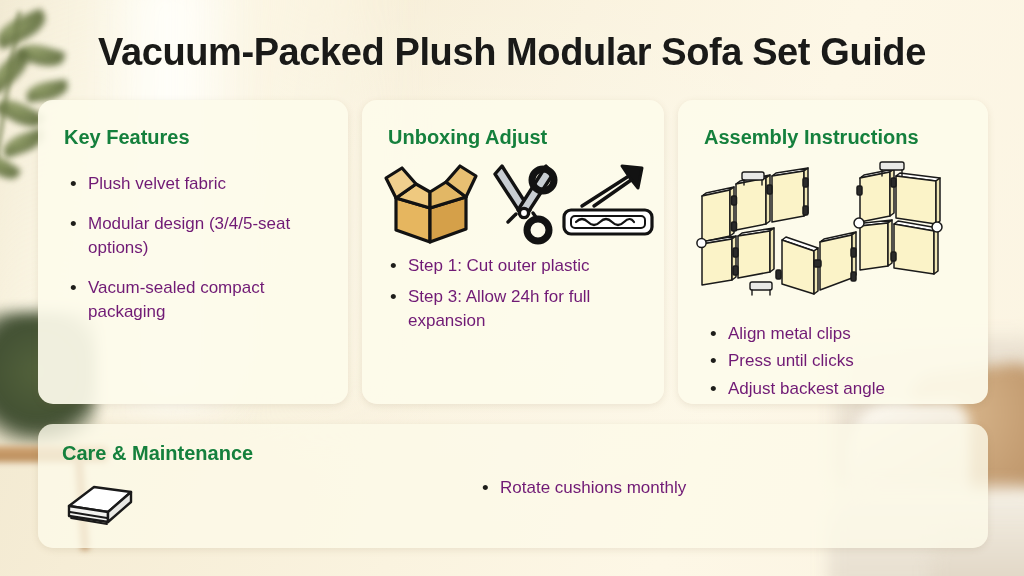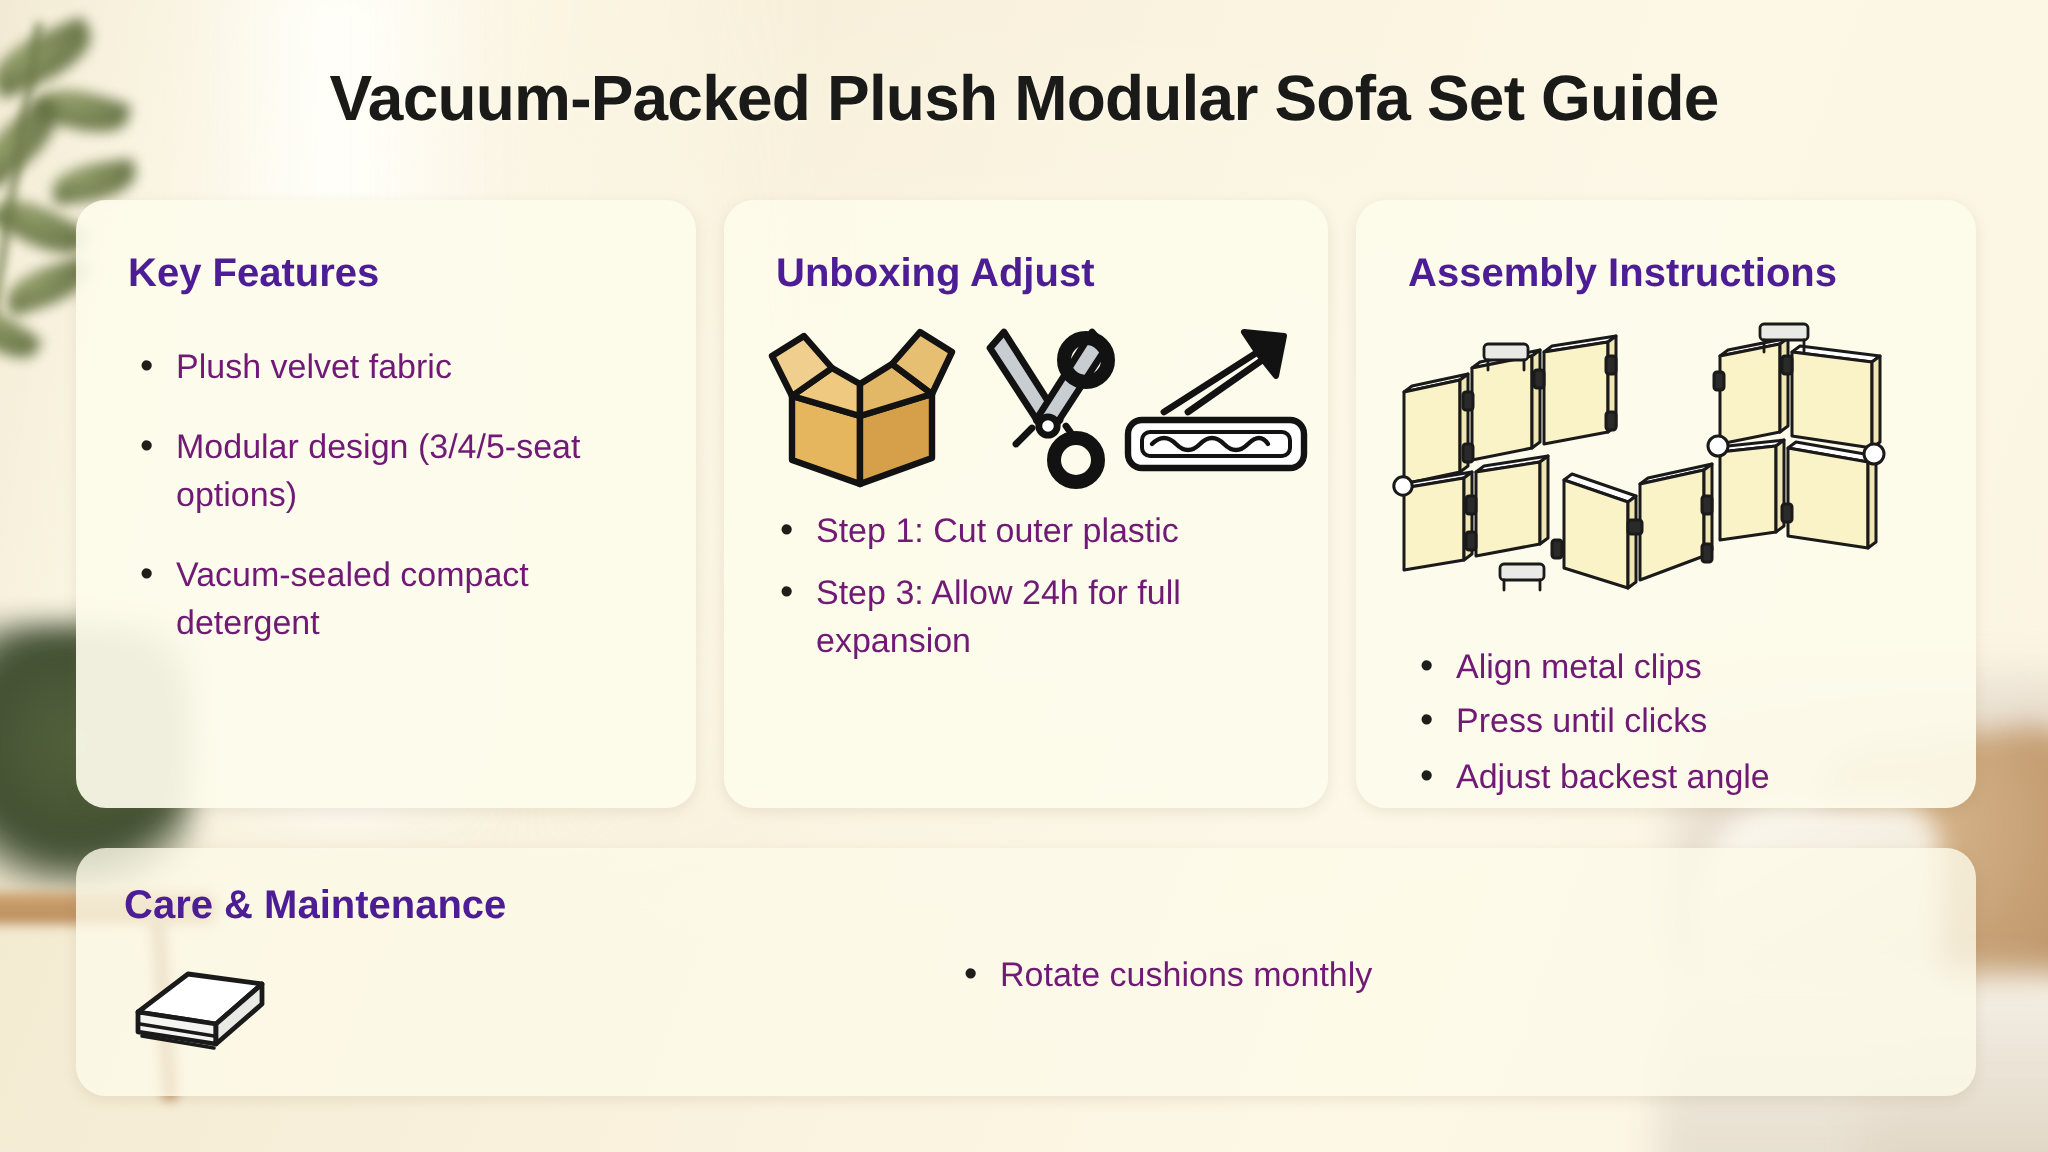--- a/index.html
+++ b/index.html
@@ -78,39 +78,39 @@
     position:absolute; inset:0;
     background:radial-gradient(ellipse at 50% 45%,rgba(255,255,250,.30) 0%,rgba(255,250,232,0) 62%);
   }
 
   
   #page { position:absolute; inset:0; }
 
   .title {
     position:absolute; left:0; right:0; top:31px;
     text-align:center;
-    font-size:32px; font-weight:bold; color:#1a1a18;
+    font-size:38px; font-weight:bold; color:#1a1a18;
     letter-spacing:-.4px;
     text-shadow:0 1px 2px rgba(255,253,240,.75);
   }
 
   .card {
     position:absolute;
     background:rgba(253,251,235,.93);
     border-radius:15px;
     box-shadow:0 2px 7px rgba(120,104,64,.13);
   }
   #card-features  { left:38px;  top:100px; width:310px; height:304px; }
   #card-unboxing  { left:362px; top:100px; width:302px; height:304px; }
   #card-assembly  { left:678px; top:100px; width:310px; height:304px; }
   #card-care      { left:38px;  top:424px; width:950px; height:124px;
                     background:rgba(253,250,232,.80);padding-left:47px; }
 
   .card-title {
-    font-size:20px; font-weight:bold; color:#4c1d95;
+    font-size:20px; font-weight:bold; color:#15803d;
     position:absolute; left:26px; top:26px;
   }
   #card-care .card-title { left:24px; top:18px; }
 
   ul.bullets { list-style:none; }
   ul.bullets li {
     position:relative; padding-left:22px;
     font-size:17px; line-height:1.38; color:#701a75;
   }
   ul.bullets li::before {
@@ -171,21 +171,21 @@
 
 <div id="page">
 
   <div class="title">Vacuum-Packed Plush Modular Sofa Set Guide</div>
 
   <div class="card" id="card-features">
     <div class="card-title">Key Features</div>
     <ul class="bullets" id="features-list">
       <li>Plush velvet fabric</li>
       <li>Modular design (3/4/5-seat options)</li>
-      <li>Vacum-sealed compact detergent</li>
+      <li>Vacum-sealed compact packaging</li>
     </ul>
   </div>
 
   <div class="card" id="card-unboxing">
     <div class="card-title">Unboxing Adjust</div>
 
     <div id="unboxing-icons">
 
       <svg width="96" height="84" viewBox="0 0 96 84" style="position:absolute;left:0;top:2px;">
         <g stroke="#121212" stroke-width="3.2" stroke-linejoin="round" stroke-linecap="round">

